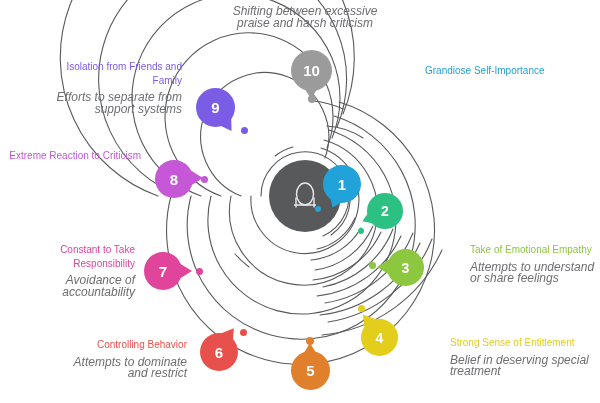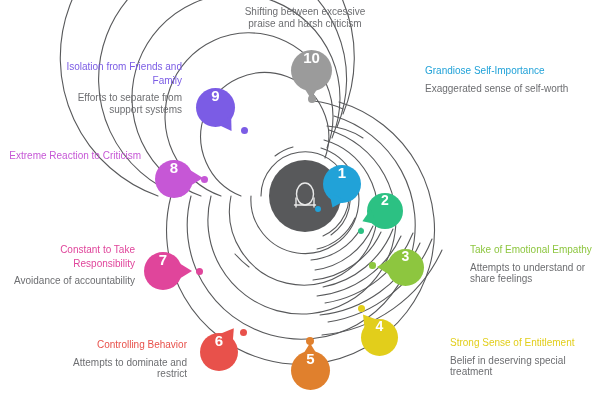--- a/index.html
+++ b/index.html
@@ -10,30 +10,30 @@
   }
   #canvas{position:absolute;left:0;top:0;width:600px;height:403px;}
   .wheel{position:absolute;left:0;top:0;width:600px;height:403px;pointer-events:none;}
 
   
   .block{position:absolute;}
   .block .title{
     font-size:10px;font-weight:normal;line-height:13.5px;margin:0 0 5px 0;
   }
   .block .desc{
-    font-size:10px;line-height:11.5px;color:#6d6e71;font-weight:normal;
+    font-size:12px;line-height:11.5px;color:#6d6e71;font-weight:normal;font-style:italic;
   }
   .align-right{text-align:right;}
   .align-left{text-align:left;}
   .align-center{text-align:center;}
 
   
   .bubble{
     position:absolute;border-radius:50%;
-    display:flex;align-items:flex-start;justify-content:center;
+    display:flex;align-items:center;justify-content:center;
     color:#ffffff;font-weight:bold;
     box-sizing:border-box;
   }
   .bubble span{position:relative;z-index:2;line-height:1;}
   .tail{
     position:absolute;width:0;height:0;z-index:1;
   }
 
   
   .dot{position:absolute;border-radius:50%;}
@@ -161,21 +161,20 @@
     <span>10</span>
     <div class="tail" style="left:12px;bottom:-8px;border-left:8px solid transparent;border-right:8px solid transparent;border-top:13px solid #9b9b9b;"></div>
   </div>
 
   <div class="block align-center" style="left:230px;top:6px;width:150px;">
     <div class="desc">Shifting between excessive praise and harsh criticism</div>
   </div>
 
   <div class="block align-left" style="left:425px;top:64px;width:150px;">
     <div class="title" style="color:#21a2d8;">Grandiose Self-Importance</div>
-    <div class="desc">Exaggerated sense of self-worth</div>
   </div>
 
 
   <div class="block align-left" style="left:470px;top:243px;width:130px;">
     <div class="title" style="color:#8dc63f;">Take of Emotional Empathy</div>
     <div class="desc">Attempts to understand or share feelings</div>
   </div>
 
   <div class="block align-right" style="left:55px;top:338px;width:132px;">
     <div class="title" style="color:#e8514b;">Controlling Behavior</div>

